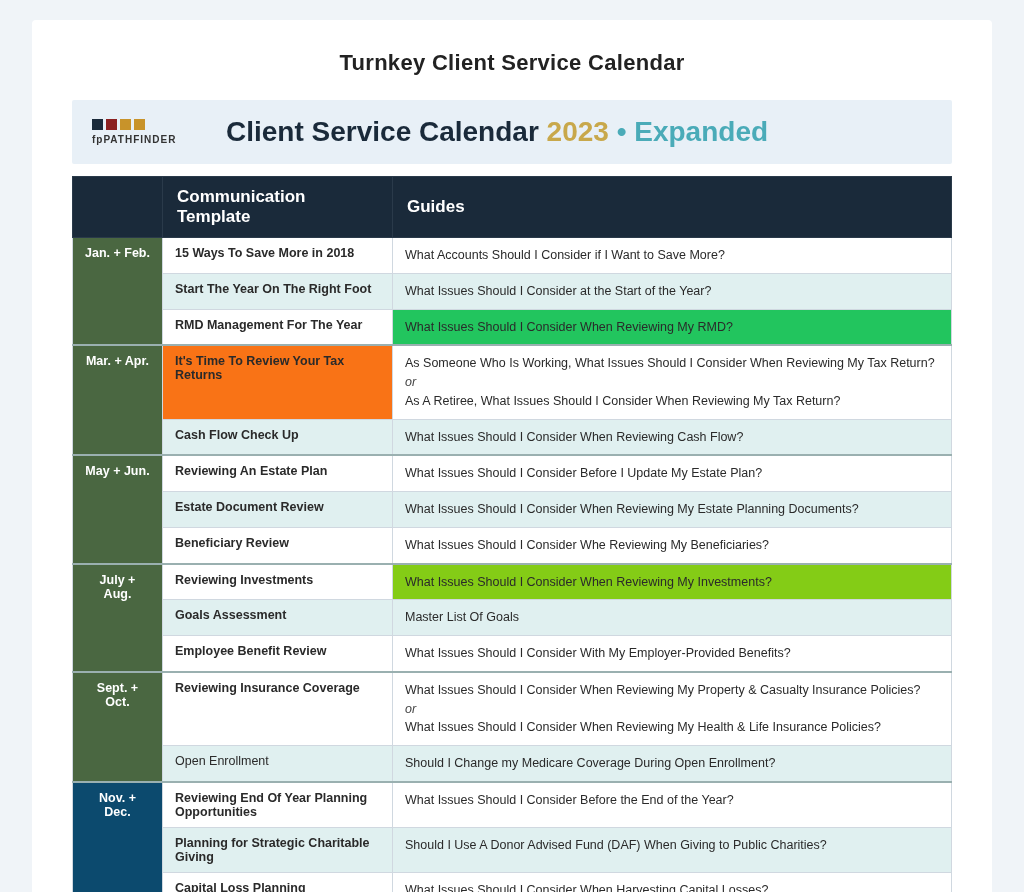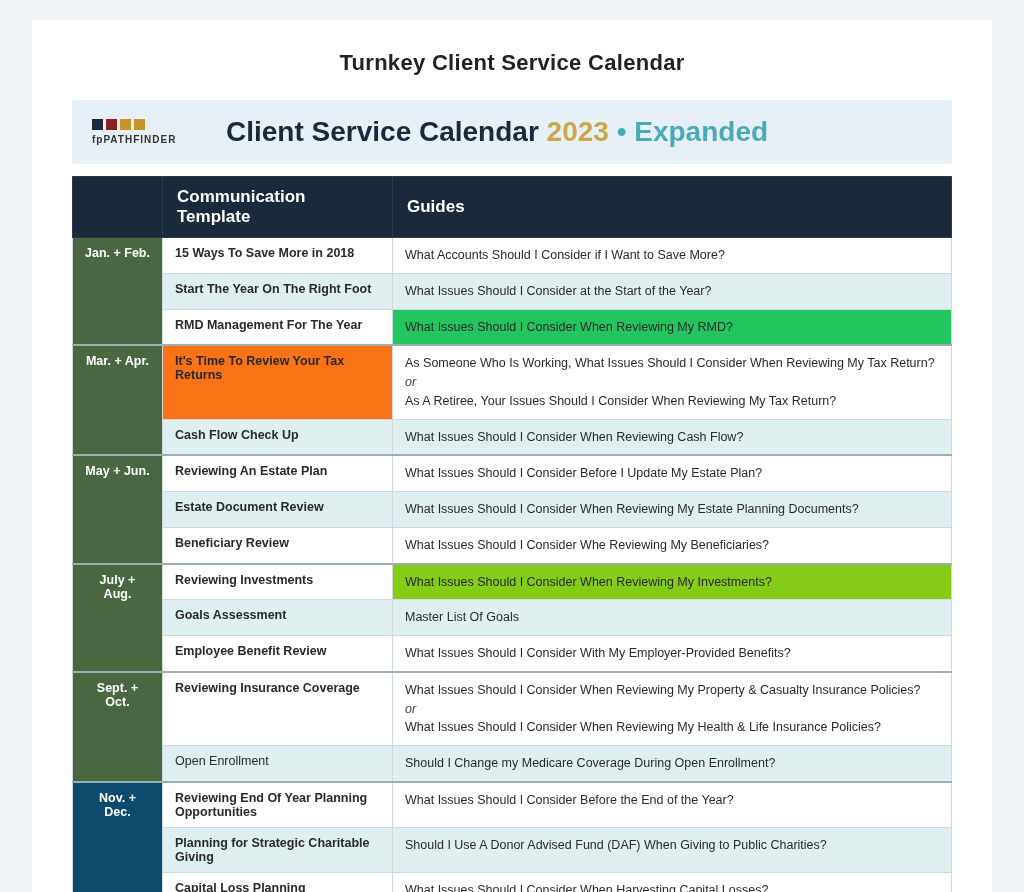--- a/index.html
+++ b/index.html
@@ -168,21 +168,21 @@
           <td class="template-cell" style="background: rgb(224, 240, 240); font-weight: bold;">Start The Year On The Right Foot</td>
           <td class="guide-cell" style="background: rgb(224, 240, 240);">What Issues Should I Consider at the Start of the Year?</td>
         </tr>
         <tr>
           <td class="template-cell" style="background: rgb(255, 255, 255); font-weight: bold;">RMD Management For The Year</td>
           <td class="guide-cell" style="background: #22c55e;">What Issues Should I Consider When Reviewing My RMD?</td>
         </tr>
         <tr style="border-top: 2px solid rgb(154, 176, 176);">
           <td rowspan="2" class="month-cell" style="background: rgb(74, 103, 65);">Mar. + Apr.</td>
           <td class="template-cell" style="background: #f97316; font-weight: bold;">It's Time To Review Your Tax Returns</td>
-          <td class="guide-cell" style="background: rgb(255, 255, 255);"><span>As Someone Who Is Working, What Issues Should I Consider When Reviewing My Tax Return?</span><br><em>or</em><br><span>As A Retiree, Your Issues Should I Consider When Reviewing My Tax Return?</span></td>
+          <td class="guide-cell" style="background: rgb(255, 255, 255);"><span>As Someone Who Is Working, What Issues Should I Consider When Reviewing My Tax Return?</span><br><em>or</em><br><span>As A Retiree, What Issues Should I Consider When Reviewing My Tax Return?</span></td>
         </tr>
         <tr>
           <td class="template-cell" style="background: rgb(224, 240, 240); font-weight: bold;">Cash Flow Check Up</td>
           <td class="guide-cell" style="background: rgb(224, 240, 240);">What Issues Should I Consider When Reviewing Cash Flow?</td>
         </tr>
         <tr style="border-top: 2px solid rgb(154, 176, 176);">
           <td rowspan="3" class="month-cell" style="background: rgb(74, 103, 65);">May + Jun.</td>
           <td class="template-cell" style="background: rgb(255, 255, 255); font-weight: bold;">Reviewing An Estate Plan</td>
           <td class="guide-cell" style="background: rgb(255, 255, 255);">What Issues Should I Consider Before I Update My Estate Plan?</td>
         </tr>

